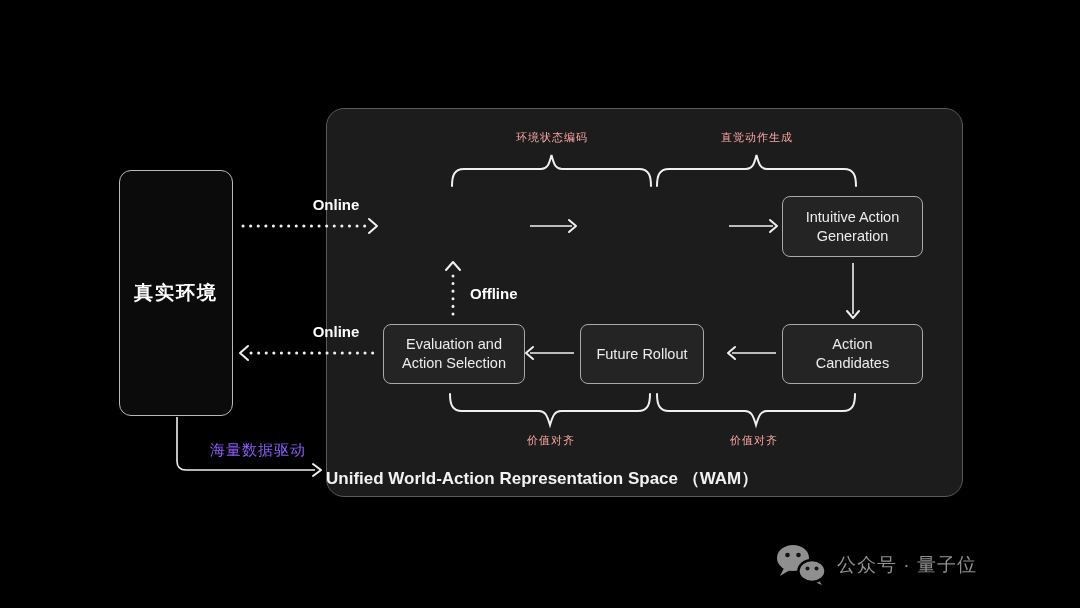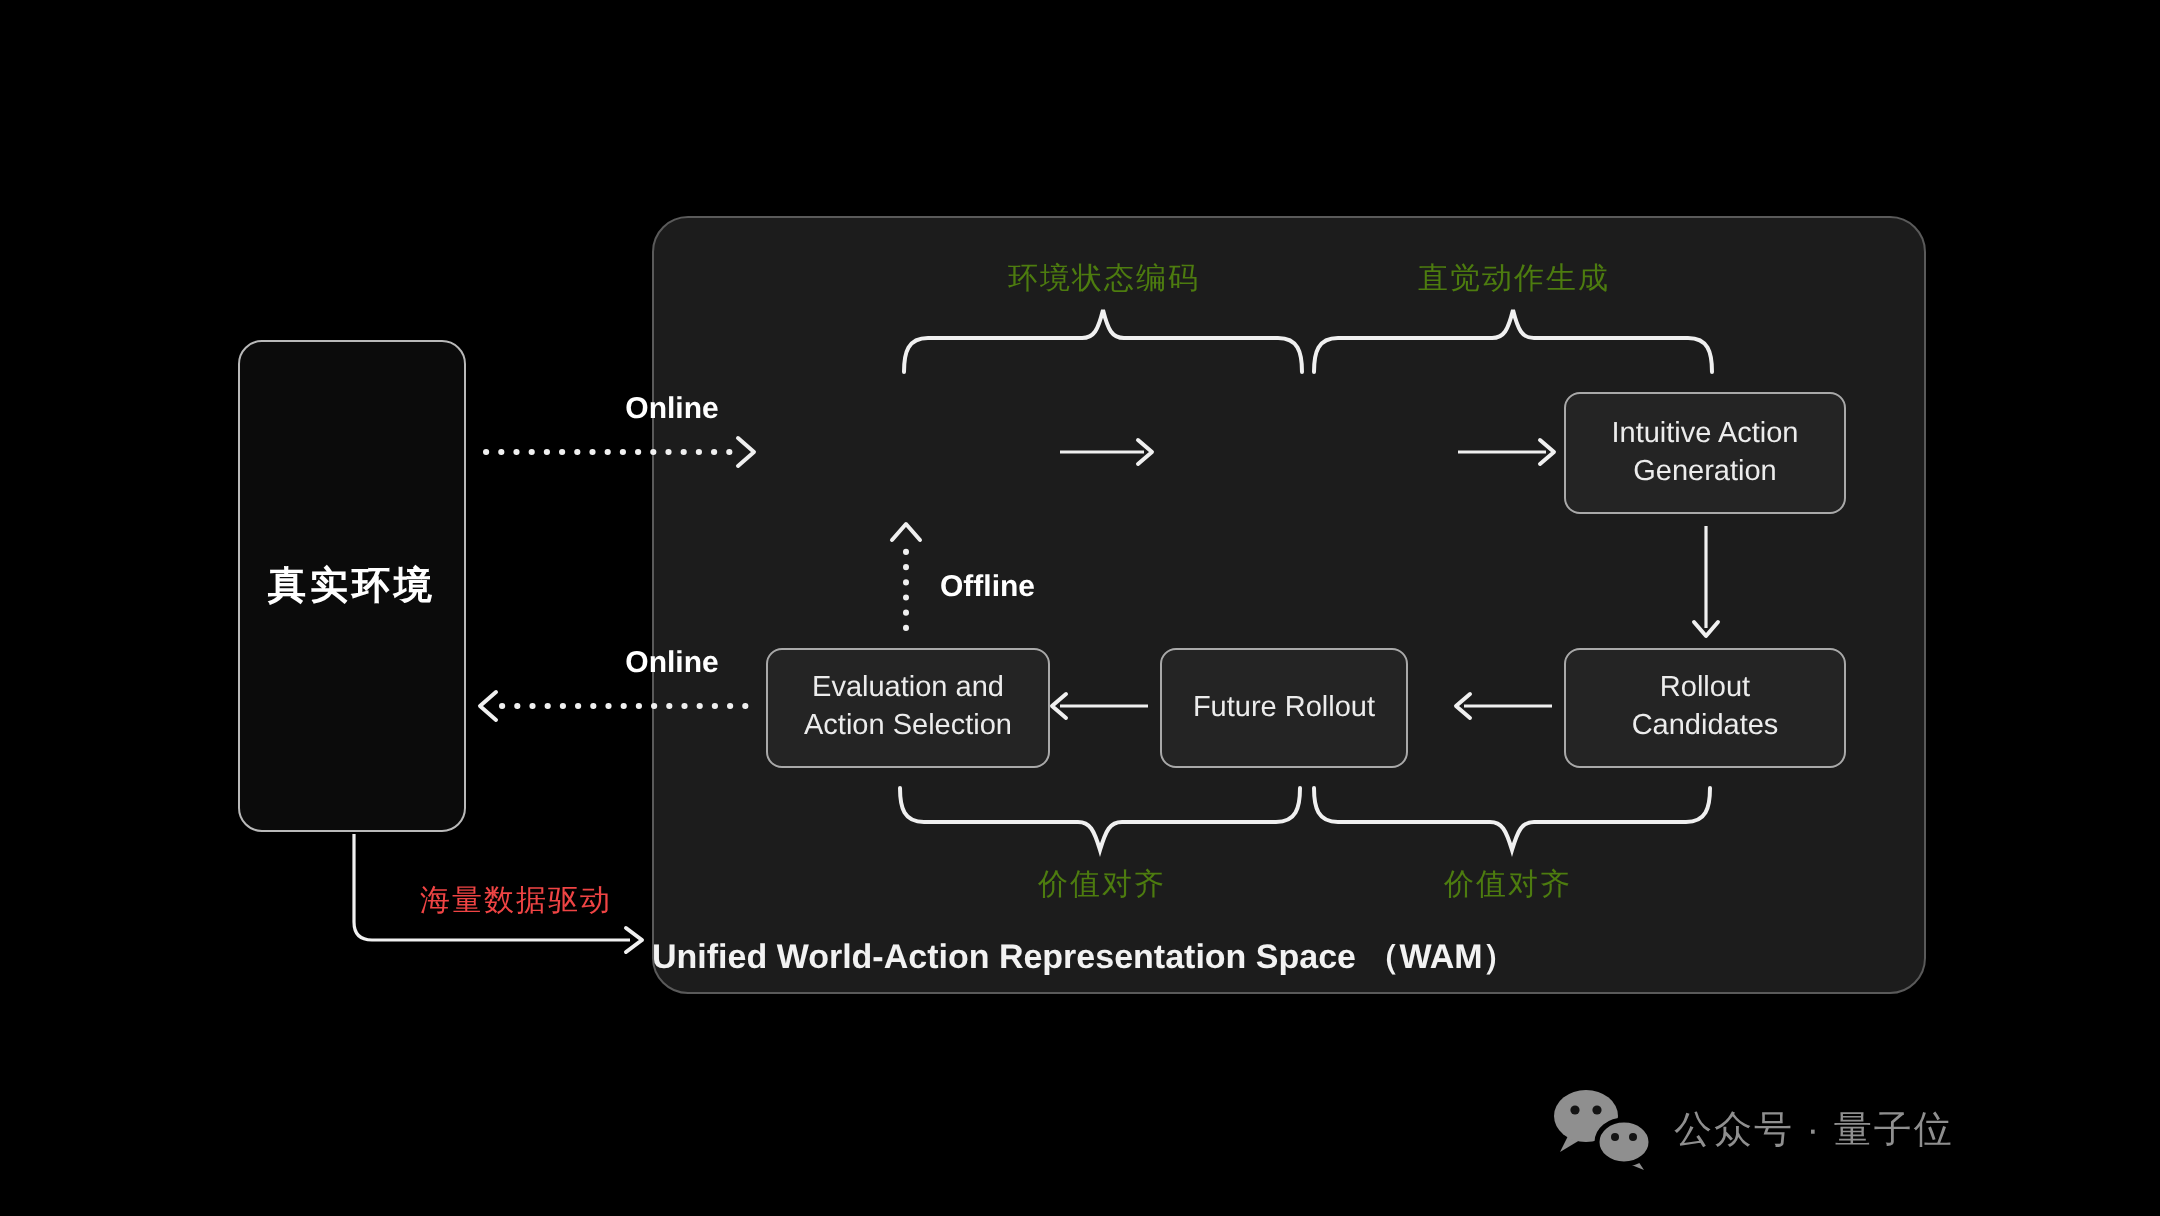--- a/index.html
+++ b/index.html
@@ -47,33 +47,33 @@
     border-radius: 8px;
     display: flex; align-items: center; justify-content: center;
     color: #ececec; font-size: 14.5px; line-height: 1.3;
     text-align: center;
     box-sizing: border-box;
   }
   .node span { display: inline-block; max-width: 106px; }
   
   .glabel {
     position: absolute;
-    color: #4d7c0f; font-size: 15px; letter-spacing: 1px;
+    color: #fca5a5; font-size: 11px; letter-spacing: 1px;
     transform: translateX(-50%);
     white-space: nowrap;
   }
   .elabel {
     position: absolute;
     color: #ffffff; font-size: 15px; font-weight: bold;
     white-space: nowrap;
   }
   .elabel.centered { transform: translateX(-50%); margin-left: 48px; }
   .flow-label {
     position: absolute;
-    color: #ef4444; font-size: 15px; letter-spacing: 1px;
+    color: #8b5cf6; font-size: 15px; letter-spacing: 1px;
     transform: translateX(-50%);
     white-space: nowrap;
   }
   
   svg.overlay {
     position: absolute; left: 0; top: 0;
     pointer-events: none;
   }
   .dotline { stroke: #f0f0f0; stroke-width: 3; stroke-linecap: round; stroke-dasharray: 0.1 7.5; fill: none; }
   .solidline { stroke: #f0f0f0; stroke-width: 1.6; fill: none; }
@@ -104,21 +104,21 @@
     <span>Intuitive Action Generation</span>
   </div>
 
   <div class="node" style="left:383px;top:324px;width:142px;height:60px">
     <span>Evaluation and Action Selection</span>
   </div>
   <div class="node" style="left:580px;top:324px;width:124px;height:60px">
     <span>Future Rollout</span>
   </div>
   <div class="node" style="left:782px;top:324px;width:141px;height:60px">
-    <span>Rollout Candidates</span>
+    <span>Action Candidates</span>
   </div>
 
   <div class="glabel" style="left:552px;top:130px">环境状态编码</div>
   <div class="glabel" style="left:757px;top:130px">直觉动作生成</div>
   <div class="glabel" style="left:551px;top:433px">价值对齐</div>
   <div class="glabel" style="left:754px;top:433px">价值对齐</div>
 
   <div class="elabel centered" style="left:288px;top:196px">Online</div>
   <div class="elabel centered" style="left:288px;top:323px">Online</div>
   <div class="elabel" style="left:470px;top:285px">Offline</div>

